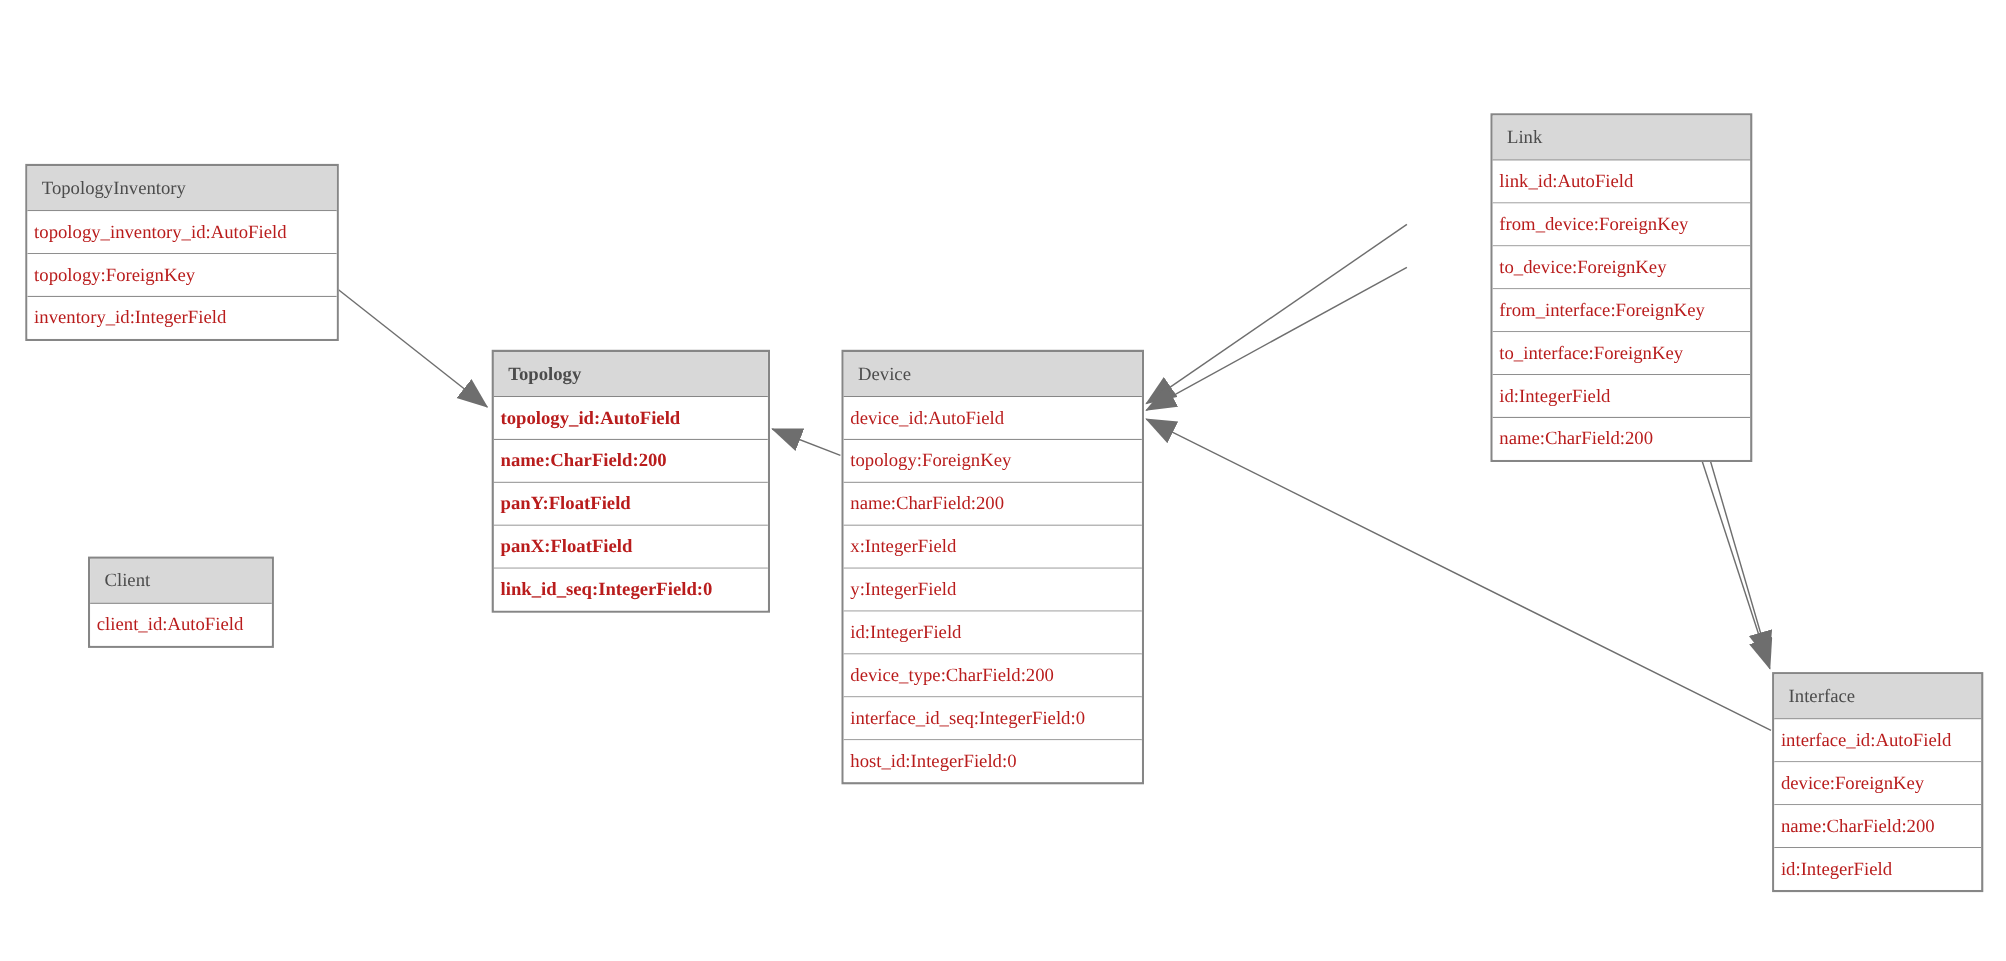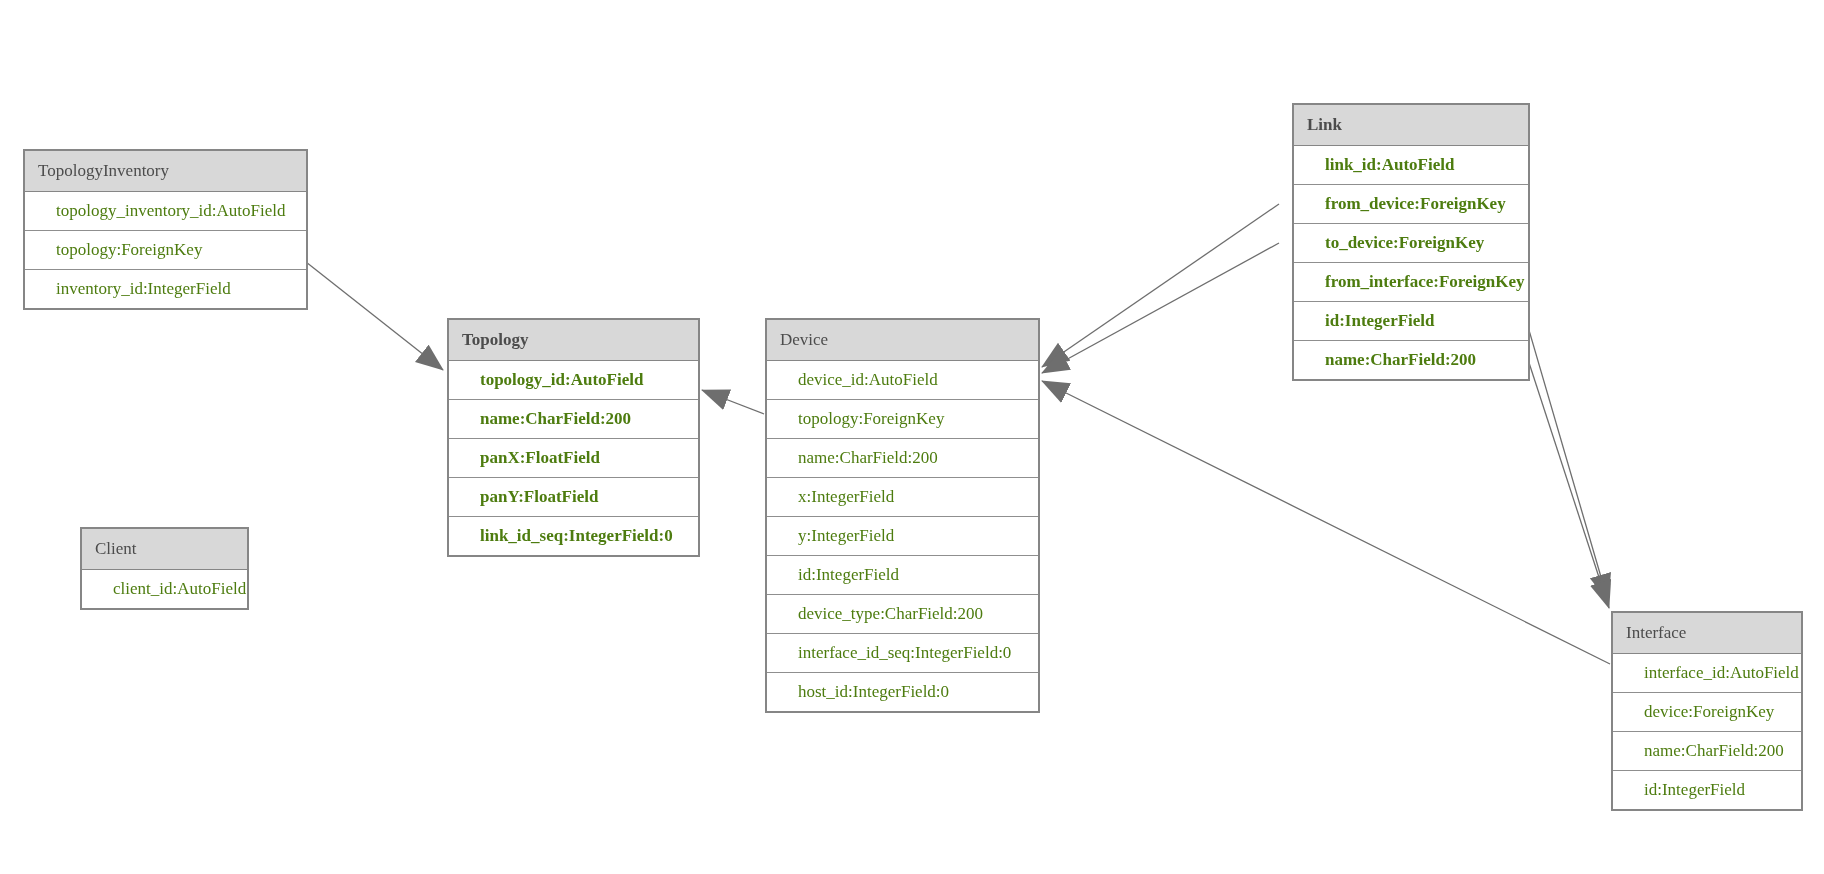--- a/index.html
+++ b/index.html
@@ -40,23 +40,23 @@
     padding-left: 13px;
     font-size: 17px;
     color: #4c4c4c;
     white-space: nowrap;
     overflow: hidden;
   }
   .field-row {
     height: 38px;
     line-height: 38px;
     border-bottom: 1px solid #8f8f8f;
-    padding-left: 31px;
+    padding-left: 6px;
     font-size: 17px;
-    color: #4d7c0f;
+    color: #b91c1c;
     background: #ffffff;
     white-space: nowrap;
     overflow: hidden;
   }
   .field-row:last-child {
     border-bottom: none;
   }
 </style>
 </head>
 <body>
@@ -80,46 +80,47 @@
       <div class="entity" style="left: 23px; top: 149px; width: 281px;">
         <div class="entity-header">TopologyInventory</div>
         <div class="field-row">topology_inventory_id:AutoField</div>
         <div class="field-row">topology:ForeignKey</div>
         <div class="field-row">inventory_id:IntegerField</div>
       </div>
       <div class="entity" style="left: 447px; top: 318px; width: 249px; font-weight: bold;">
         <div class="entity-header">Topology</div>
         <div class="field-row">topology_id:AutoField</div>
         <div class="field-row">name:CharField:200</div>
+        <div class="field-row">panY:FloatField</div>
         <div class="field-row">panX:FloatField</div>
-        <div class="field-row">panY:FloatField</div>
         <div class="field-row">link_id_seq:IntegerField:0</div>
       </div>
-      <div class="entity" style="left: 80px; top: 527px; width: 165px;">
+      <div class="entity" style="left: 80px; top: 506px; width: 165px;">
         <div class="entity-header">Client</div>
         <div class="field-row">client_id:AutoField</div>
       </div>
       <div class="entity" style="left: 765px; top: 318px; width: 271px;">
         <div class="entity-header">Device</div>
         <div class="field-row">device_id:AutoField</div>
         <div class="field-row">topology:ForeignKey</div>
         <div class="field-row">name:CharField:200</div>
         <div class="field-row">x:IntegerField</div>
         <div class="field-row">y:IntegerField</div>
         <div class="field-row">id:IntegerField</div>
         <div class="field-row">device_type:CharField:200</div>
         <div class="field-row">interface_id_seq:IntegerField:0</div>
         <div class="field-row">host_id:IntegerField:0</div>
       </div>
-      <div class="entity" style="left: 1292px; top: 103px; width: 234px; font-weight: bold;">
+      <div class="entity" style="left: 1355px; top: 103px; width: 234px;">
         <div class="entity-header">Link</div>
         <div class="field-row">link_id:AutoField</div>
         <div class="field-row">from_device:ForeignKey</div>
         <div class="field-row">to_device:ForeignKey</div>
         <div class="field-row">from_interface:ForeignKey</div>
+        <div class="field-row">to_interface:ForeignKey</div>
         <div class="field-row">id:IntegerField</div>
         <div class="field-row">name:CharField:200</div>
       </div>
       <div class="entity" style="left: 1611px; top: 567px; width: 188px; margin-top: 44px;">
         <div class="entity-header">Interface</div>
         <div class="field-row">interface_id:AutoField</div>
         <div class="field-row">device:ForeignKey</div>
         <div class="field-row">name:CharField:200</div>
         <div class="field-row">id:IntegerField</div>
       </div>

